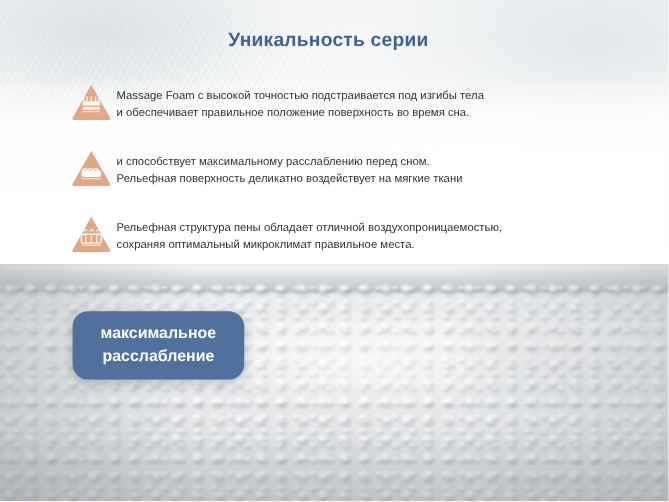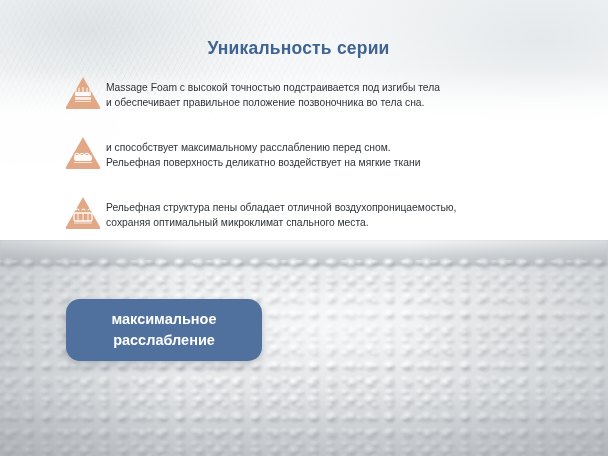--- a/index.html
+++ b/index.html
@@ -107,21 +107,21 @@
   .foam-hilite {
     position: absolute;
     left: 120px; top: 30px;
     width: 420px; height: 120px;
     background: radial-gradient(ellipse 210px 70px at 50% 50%, rgba(255,255,255,0.55), rgba(255,255,255,0) 70%);
   }
 
   
   .title {
     position: absolute;
-    left: 0; top: 38px;
+    left: 0; top: 26px;
     width: 597px;
     text-align: center;
     font-size: 17.5px;
     font-weight: bold;
     color: #3f6392;
     letter-spacing: 0.2px;
   }
 
   
   .features {
@@ -158,35 +158,34 @@
     width: 38px;
     height: 34px;
   }
   .icon-badge svg { display: block; }
 
   
   .pill {
     position: absolute;
     left: 66px;
     top: 283px;
-    width: 196px;
+    width: 156px;
     height: 62px;
     background: #50709d;
     border-radius: 14px;
     box-shadow: 0 3px 8px rgba(40,55,80,0.28);
     display: flex;
     flex-direction: column;
     align-items: center;
     justify-content: center;
     color: #ffffff;
     font-size: 14.5px;
     font-weight: bold;
     line-height: 21px;
     text-align: center;
-    margin-top: 16px;
   }
 </style>
 </head>
 <body>
 
 <div class="page">
 
   <div class="bg-top"></div>
   <div class="bg-top-texture"></div>
   <div class="bg-white-sheet"></div>
@@ -212,21 +211,21 @@
             <path d="M19 1 L36 31 Q37 33 34.5 33 L3.5 33 Q1 33 2 31 Z" fill="#e2a886"></path>
             <rect x="11" y="16" width="16" height="4" rx="1.2" fill="#ffffff" opacity="0.95"></rect>
             <rect x="11" y="21" width="16" height="3" rx="1" fill="#ffffff" opacity="0.8"></rect>
             <path d="M12 16 L12 13 M15 16 L15 12 M19 16 L19 11.5 M23 16 L23 12 M26 16 L26 13" stroke="#ffffff" stroke-width="1.1" stroke-linecap="round" opacity="0.95"></path>
             <path d="M11 25.5 L27 25.5" stroke="#ffffff" stroke-width="1" opacity="0.7"></path>
           </svg>
         </div>
       </div>
       <div class="text">
         <span class="line">Massage Foam с высокой точностью подстраивается под изгибы тела</span>
-        <span class="line">и обеспечивает правильное положение позвоночника во тела сна.</span>
+        <span class="line">и обеспечивает правильное положение поверхность во время сна.</span>
       </div>
     </div>
 
     <div class="feature">
       <div class="icon-wrap">
         <div class="icon-badge">
           <svg width="38" height="34" viewBox="0 0 38 34" aria-hidden="true">
             <path d="M19 1 L36 31 Q37 33 34.5 33 L3.5 33 Q1 33 2 31 Z" fill="#e2a886"></path>
             <rect x="10" y="19" width="18" height="6" rx="2.2" fill="#ffffff" opacity="0.95"></rect>
             <path d="M11 19 Q13 15.5 15.5 19 Q18 15.5 20.5 19 Q23 15.5 25.5 19" fill="none" stroke="#ffffff" stroke-width="1.2" stroke-linecap="round" opacity="0.95"></path>
@@ -247,21 +246,21 @@
             <path d="M19 1 L36 31 Q37 33 34.5 33 L3.5 33 Q1 33 2 31 Z" fill="#e2a886"></path>
             <rect x="10" y="17" width="18" height="8" rx="1.6" fill="none" stroke="#ffffff" stroke-width="1.3" opacity="0.95"></rect>
             <path d="M14 17 L14 25 M19 17 L19 25 M24 17 L24 25" stroke="#ffffff" stroke-width="1" opacity="0.9"></path>
             <path d="M12 14 Q13.5 12 15 14 M18 14 Q19.5 12 21 14 M24 14 Q25.5 12 27 14" fill="none" stroke="#ffffff" stroke-width="1.1" stroke-linecap="round" opacity="0.9"></path>
             <path d="M10 27 L28 27" stroke="#ffffff" stroke-width="1" opacity="0.7"></path>
           </svg>
         </div>
       </div>
       <div class="text">
         <span class="line">Рельефная структура пены обладает отличной воздухопроницаемостью,</span>
-        <span class="line">сохраняя оптимальный микроклимат спального места.</span>
+        <span class="line">сохраняя оптимальный микроклимат правильное места.</span>
       </div>
     </div>
 
   </div>
 
   <div class="pill">
     <span>максимальное</span>
     <span>расслабление</span>
   </div>
 

